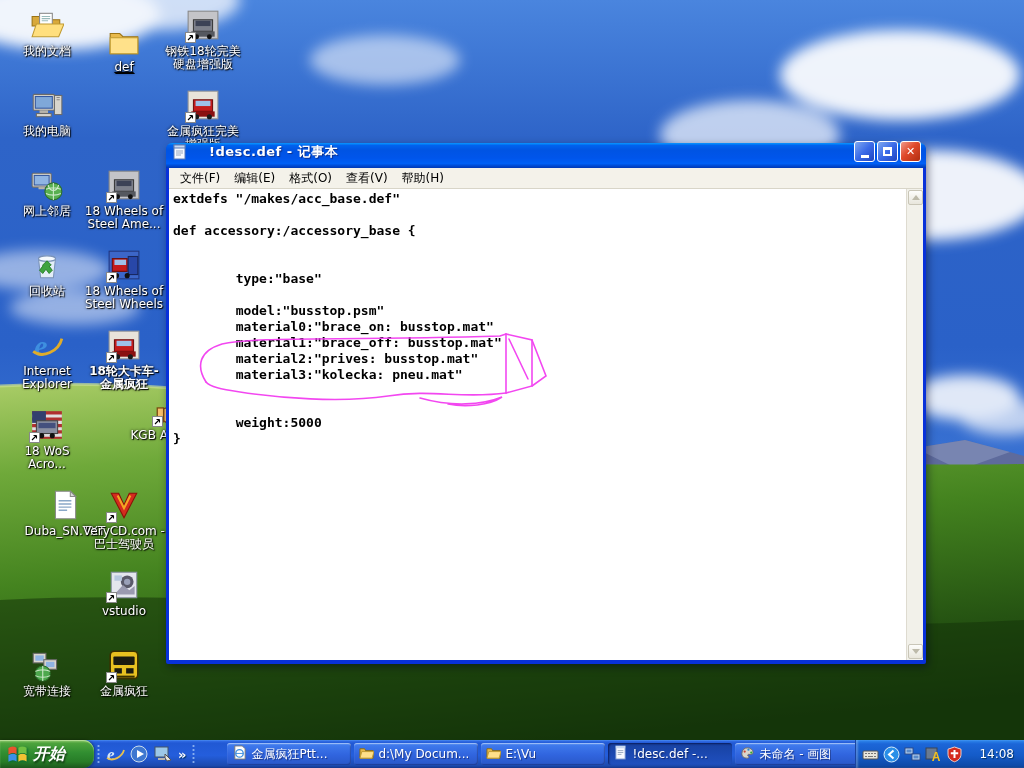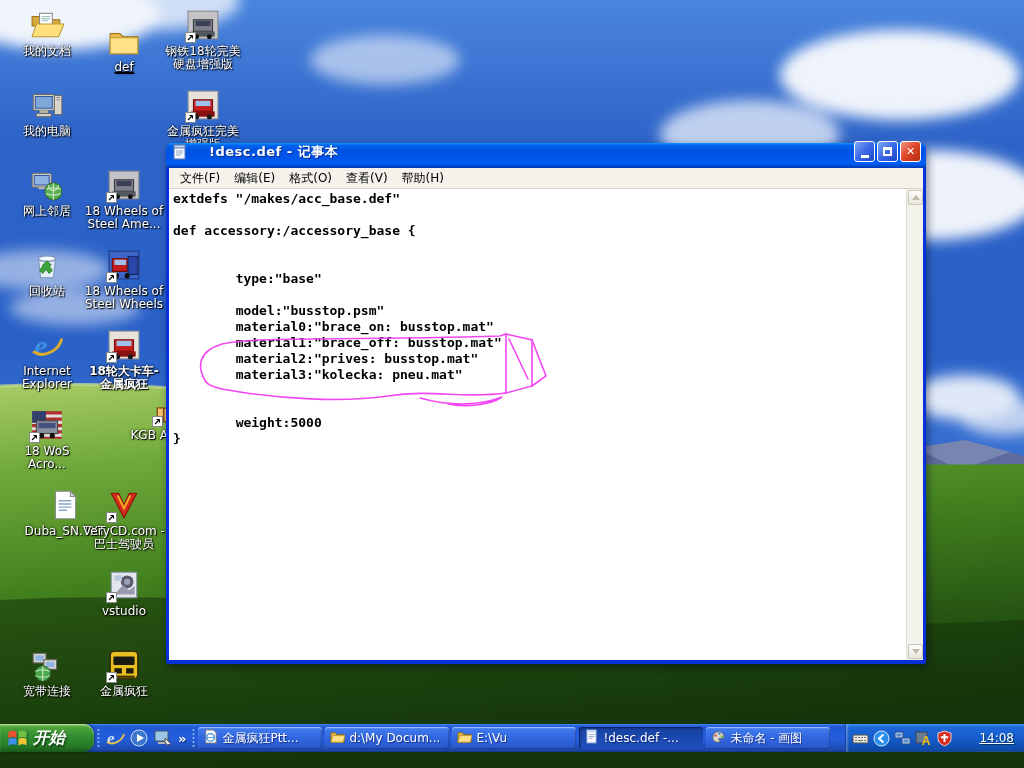--- a/index.html
+++ b/index.html
@@ -53,52 +53,52 @@
     background:linear-gradient(180deg,#FDFDFB,#E8E6DC); border:1px solid #C9C6B8;
     display:flex; align-items:center; justify-content:center; }
   .sbtn.up { top:1px; } .sbtn.dn { bottom:1px; }
   .arr { width:0; height:0; border-left:4px solid transparent; border-right:4px solid transparent; }
   .arr.u { border-bottom:5px solid #BDBAAA; } .arr.d { border-top:5px solid #BDBAAA; }
 
   
   #ink { position:absolute; left:0; top:0; pointer-events:none; }
 
   
-  #taskbar { position:absolute; left:0; bottom:16px; width:1024px; height:28px;
+  #taskbar { position:absolute; left:0; bottom:0; width:1024px; height:28px;
     background:linear-gradient(180deg,#4A8CF0 0%,#2A63DF 6%,#2159D4 12%,#245EDC 55%,#1C4AAE 92%,#15368A 100%);
     display:flex; align-items:center; z-index:50; }
   #startbtn { width:94px; height:28px; flex:none; border-radius:0 11px 11px 0;
     background:linear-gradient(180deg,#8AC66A 0%,#4DA33C 12%,#318E31 45%,#277C27 78%,#1C571C 100%);
     box-shadow:inset 0 1px 1px #B8E098, 1px 0 3px rgba(0,0,0,.4);
     display:flex; align-items:center; gap:5px; padding-left:7px; cursor:pointer; }
   #startbtn svg { width:21px; height:20px; filter:drop-shadow(1px 1px 1px #063); }
   #startlabel { color:#fff; font-style:italic; font-weight:bold; font-size:16px;
     text-shadow:1px 2px 2px rgba(0,0,0,.55); }
   .ql-sep { width:5px; height:22px; margin:0 2px; flex:none;
     background-image:radial-gradient(circle,#9FC2F5 1px,transparent 1.2px);
     background-size:5px 4px; background-position:center; opacity:.8; }
   #quicklaunch { display:flex; align-items:center; flex:none; }
   .ql { width:20px; height:20px; margin:0 2px; cursor:pointer; }
   .ql svg { width:20px; height:20px; display:block; }
   #chevron { color:#fff; font-size:13px; font-weight:bold; margin:0 3px; text-shadow:1px 1px 1px #036; cursor:pointer; }
-  #tasks { display:flex; align-items:center; flex:1; gap:3px; overflow:hidden; }
+  #tasks { display:flex; align-items:center; flex:1; gap:3px; overflow:hidden;margin-left:29px; }
   .task { width:124px; height:22px; flex:none; border-radius:3px; cursor:pointer;
     background:linear-gradient(180deg,#5A92F2 0%,#3E78EC 12%,#3064DE 55%,#2A58C8 100%);
     box-shadow:inset 0 1px 1px rgba(255,255,255,.45), inset -1px -1px 1px rgba(0,0,40,.3);
     display:flex; align-items:center; gap:4px; padding:0 5px; color:#fff; font-size:12px; }
   .task.active { background:linear-gradient(180deg,#1741A0 0%,#1C4AB4 60%,#2050BE 100%);
     box-shadow:inset 1px 1px 2px rgba(0,0,40,.6); }
   .task svg { width:15px; height:15px; flex:none; }
   .task span { white-space:nowrap; overflow:hidden; text-shadow:1px 1px 1px rgba(0,0,40,.5); }
   #tray { flex:none; height:28px; display:flex; align-items:center; padding:0 10px 0 4px;
     background:linear-gradient(180deg,#2E8AEF 0%,#1C66D8 14%,#145BC8 55%,#0E4AA8 92%,#0A3A88 100%);
     border-left:1px solid #1A44A0; box-shadow:inset 2px 0 2px rgba(255,255,255,.25); }
   .tico { width:17px; height:17px; margin:0 2px; }
   .tico svg { width:17px; height:17px; display:block; }
-  #clock { color:#fff; font-size:12px; margin-left:24px; text-shadow:1px 1px 1px #036;text-decoration:underline; }
+  #clock { color:#fff; font-size:12px; margin-left:14px; text-shadow:1px 1px 1px #036; }
 </style>
 </head>
 <body>
 
 <div id="stage">
 
   <div class="cloud" style="left:-40px;top:-30px;width:300px;height:120px">
       <div class="cb" style="left:0;top:10px;width:200px;height:70px"></div>
       <div class="cb" style="left:120px;top:0;width:160px;height:60px;opacity:.8"></div>
     </div>

